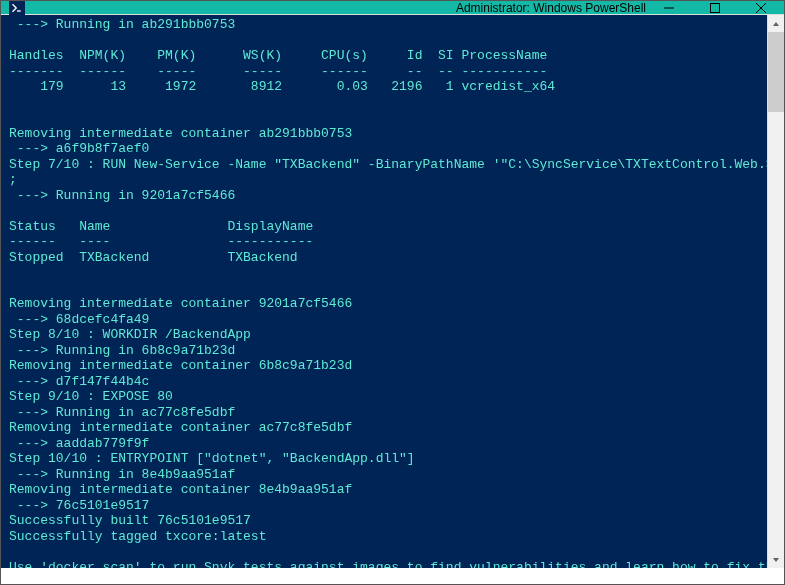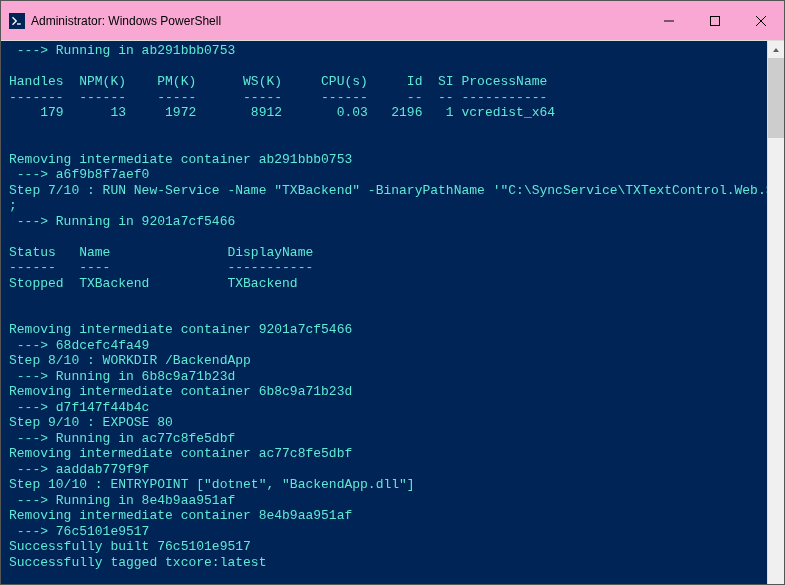--- a/index.html
+++ b/index.html
@@ -10,25 +10,26 @@
     body {
       width: 785px;
       height: 585px;
       background: #ffffff;
       font-family: 'Segoe UI', Tahoma, sans-serif;
       overflow: hidden;
       position: relative;
       border: 1px solid #555;
     }
     .titlebar {
-      height: 40px;
-      background: #f9a8d4;
+      height: 14px;
+      background: #14b8a6;
       display: flex;
       align-items: center;
       border-bottom: 1px solid #ddd;
+      text-align: right;
     }
     .titlebar-icon {
       width: 16px;
       height: 16px;
       margin-left: 8px;
       margin-right: 6px;
       display: flex;
       align-items: center;
       justify-content: center;
     }

